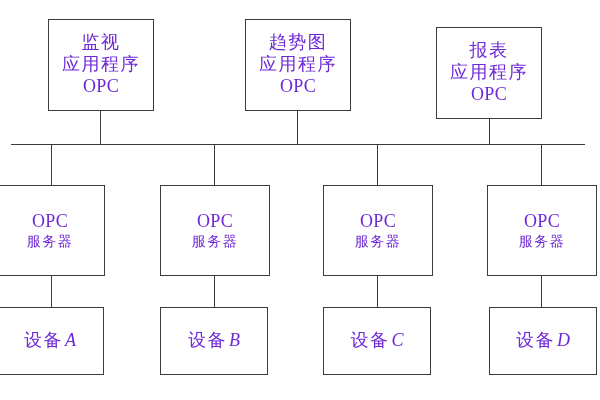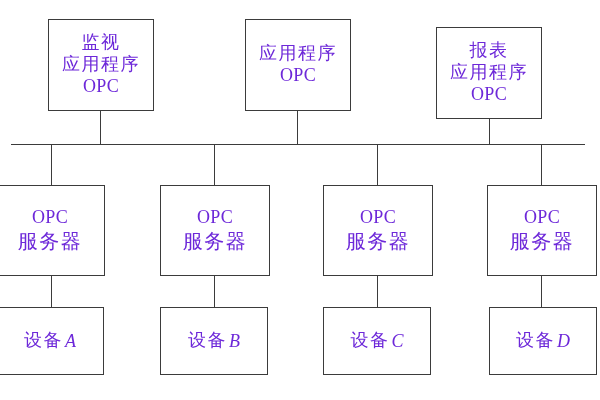--- a/index.html
+++ b/index.html
@@ -47,36 +47,36 @@
     letter-spacing: 0.3px;
   }
 
   
   .srv-box { width: 110px; height: 91px; }
   .srv-box .en {
     font-size: 18px;
     letter-spacing: 0.3px;
   }
   .srv-box .cn {
-    font-size: 20px;
+    font-size: 14px;
     letter-spacing: 1.5px;
   }
 
   
   .dev-box { width: 108px; height: 68px; }
   .dev-box .cn {
     font-size: 18px;
     letter-spacing: 1.5px;
   }
   .dev-box .idx {
     font-style: italic;
     font-size: 18px;
     padding-left: 2px;
   }
-  .dev-row { display: flex; align-items: flex-end; }
+  .dev-row { display: flex; align-items: flex-start; }
 
   
   .wire-v {
     position: absolute;
     width: 0;
     border-left: 1.6px solid #3b3b3b;
     z-index: 1;
   }
   .wire-h {
     position: absolute;
@@ -90,20 +90,21 @@
 
 <div id="canvas">
 
   <div class="node app-box" style="left:48px; top:19px;">
     <span class="line cn">监视</span>
     <span class="line cn">应用程序</span>
     <span class="line en">OPC</span>
   </div>
 
   <div class="node app-box" style="left:245px; top:19px;">
+    <span class="line cn">趋势图</span>
     <span class="line cn">应用程序</span>
     <span class="line en">OPC</span>
   </div>
 
   <div class="node app-box" style="left:436px; top:27px;">
     <span class="line cn">报表</span>
     <span class="line cn">应用程序</span>
     <span class="line en">OPC</span>
   </div>
 

